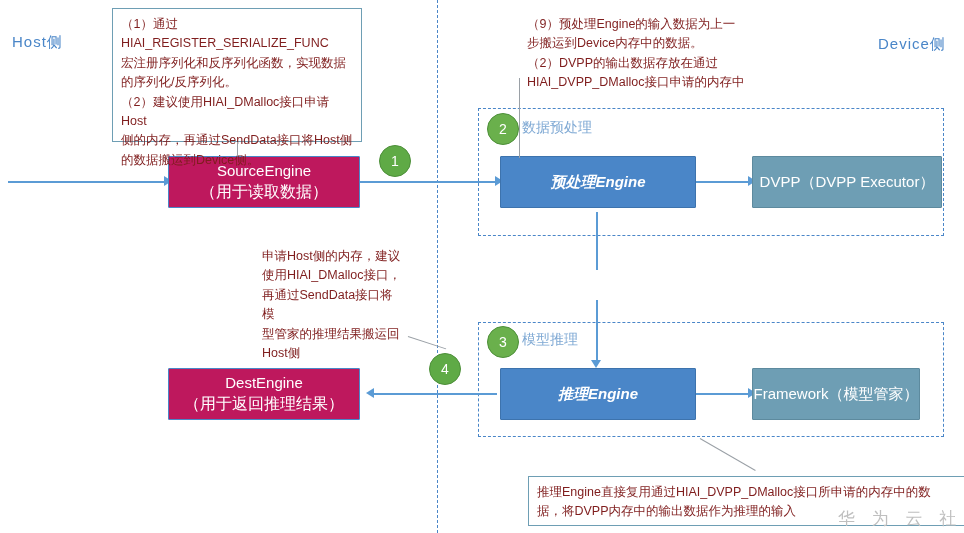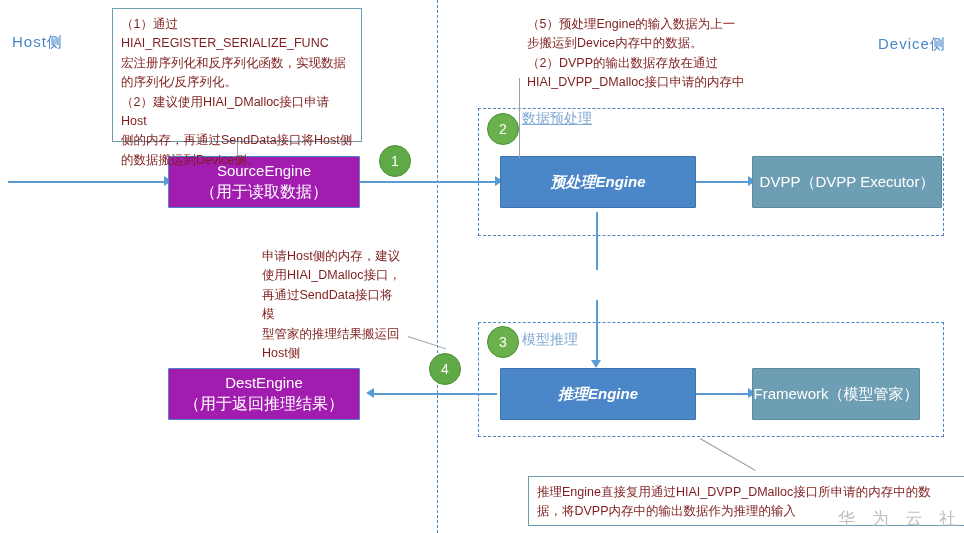--- a/index.html
+++ b/index.html
@@ -50,21 +50,21 @@
     display:flex;
     flex-direction:column;
     align-items:center;
     justify-content:center;
     color:#ffffff;
     font-size:15px;
     line-height:1.35;
     text-align:center;
     border-radius:1px;
   }
-  .box.blue{background:#a21caf;border:1px solid #4a86c8;}
+  .box.blue{background:#be185d;border:1px solid #4a86c8;}
   .box.blue-strong{background:#4a86c8;border:1px solid #3d73ad;font-weight:bold;font-style:italic;}
   .box.teal{background:#6e9eb4;border:1px solid #5d8a9e;}
   .box .l2{font-size:16px;}
 
   
   .note{
     position:absolute;
     box-sizing:border-box;
     background:#ffffff;
     border:1px solid #6e9eb4;
@@ -129,21 +129,21 @@
 <div class="canvas">
 
   <div class="side-label" style="left:12px;top:33px;">Host侧</div>
   <div class="side-label" style="left:878px;top:35px;">Device侧</div>
 
   <div class="v-divider" style="left:437px;"></div>
 
   <div class="dashed-box" style="left:478px;top:108px;width:466px;height:128px;"></div>
   <div class="dashed-box" style="left:478px;top:322px;width:466px;height:115px;"></div>
 
-  <div class="section-title" style="left:522px;top:110px;text-decoration:underline;">数据预处理</div>
+  <div class="section-title" style="left:522px;top:119px;">数据预处理</div>
   <div class="section-title" style="left:522px;top:331px;">模型推理</div>
 
   <div class="circle light" style="left:487px;top:113px;">2</div>
   <div class="circle light" style="left:487px;top:326px;">3</div>
 
   <div class="line hline" style="left:8px;top:181px;width:158px;"></div>
   <div class="arrowhead ah-right" style="left:164px;top:176px;"></div>
 
   <div class="line hline" style="left:360px;top:181px;width:137px;"></div>
   <div class="arrowhead ah-right" style="left:495px;top:176px;"></div>
@@ -192,21 +192,21 @@
 
   <div class="note" style="left:112px;top:8px;width:250px;height:134px;">（1）通过HIAI_REGISTER_SERIALIZE_FUNC
 宏注册序列化和反序列化函数，实现数据
 的序列化/反序列化。
 （2）建议使用HIAI_DMalloc接口申请Host
 侧的内存，再通过SendData接口将Host侧
 的数据搬运到Device侧。</div>
 
   <div class="leader" style="left:237px;top:142px;width:1px;height:14px;"></div>
 
-  <div class="note borderless" style="left:518px;top:8px;width:268px;height:70px;">（5）预处理Engine的输入数据为上一
+  <div class="note borderless" style="left:518px;top:8px;width:268px;height:70px;">（9）预处理Engine的输入数据为上一
 步搬运到Device内存中的数据。
 （2）DVPP的输出数据存放在通过
 HIAI_DVPP_DMalloc接口申请的内存中</div>
   <div class="leader" style="left:519px;top:78px;width:1px;height:80px;"></div>
 
   <div class="note borderless" style="left:253px;top:240px;width:160px;height:96px;">申请Host侧的内存，建议
 使用HIAI_DMalloc接口，
 再通过SendData接口将模
 型管家的推理结果搬运回
 Host侧</div>

